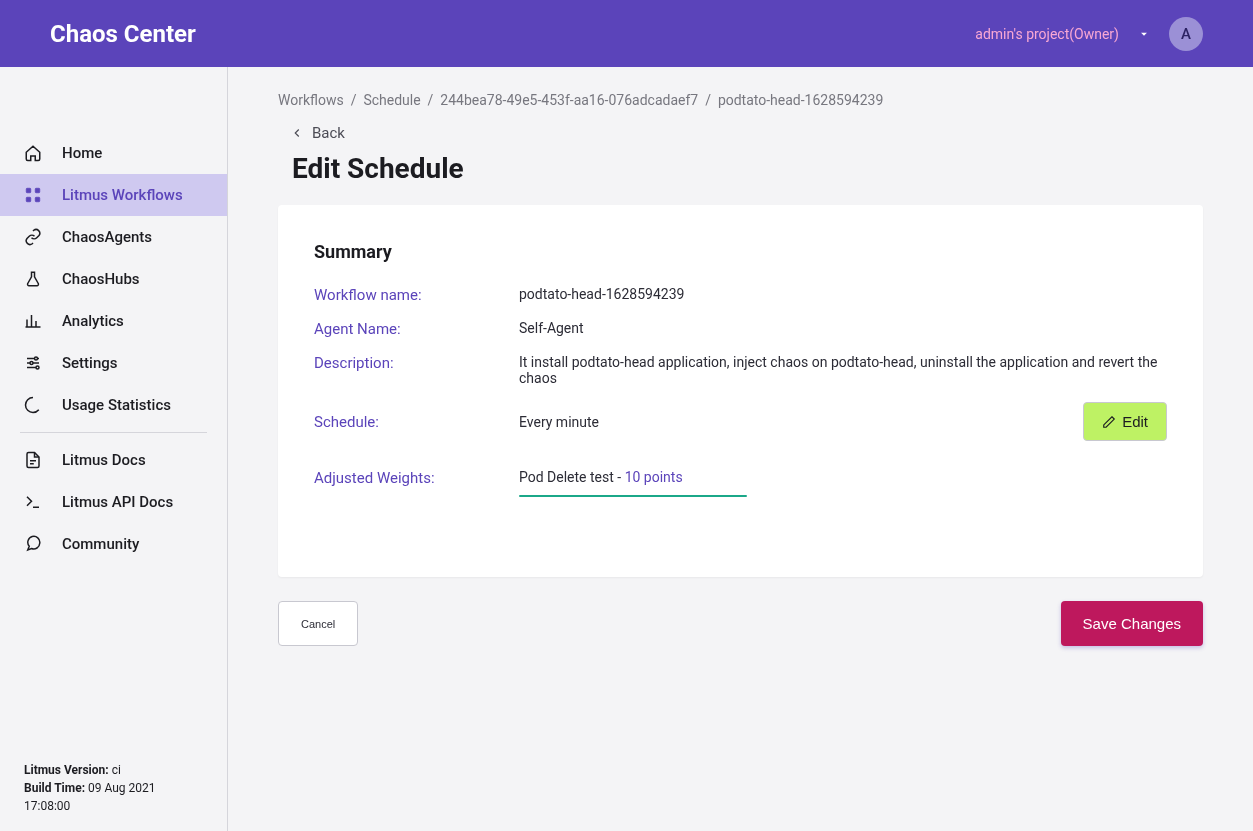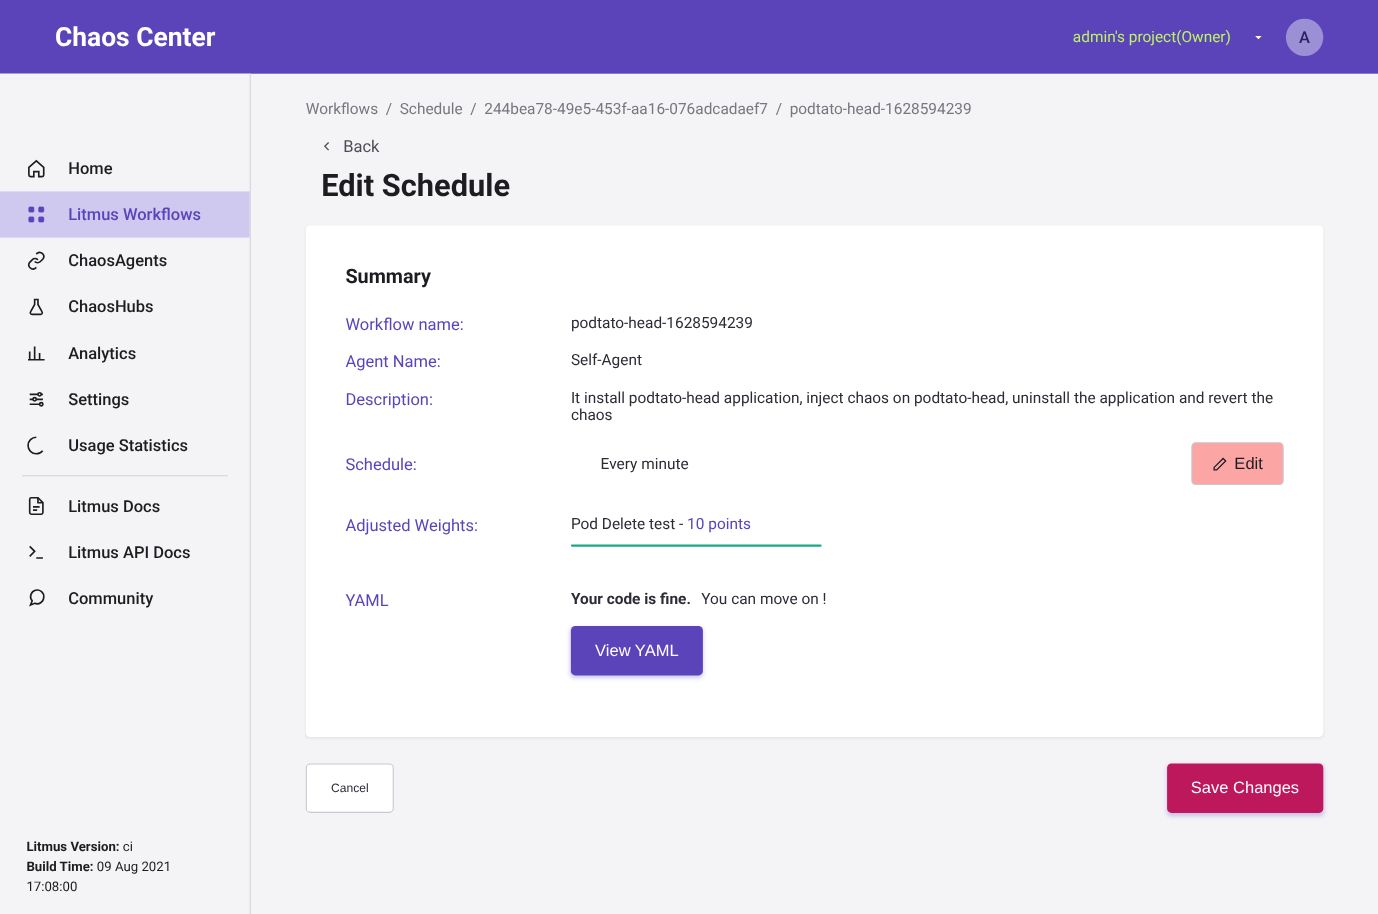--- a/index.html
+++ b/index.html
@@ -13,21 +13,21 @@
   background: #5b44ba;
   height: 67px;
   display: flex;
   align-items: center;
   justify-content: space-between;
   padding: 0 50px;
   color: #fff;
 }
 .header-title { font-size: 24px; font-weight: 700; text-align: center; }
 .header-right { display: flex; align-items: center; gap: 18px; }
-.project-label { font-size: 14px; color: #bef264; }
+.project-label { font-size: 14px; color: #f9a8d4; }
 .chevron-down-icon { width: 14px; height: 14px; fill: #fff; cursor: pointer; }
 .avatar {
   width: 34px; height: 34px; border-radius: 50%;
   background: #9b90d6; display: flex; align-items: center; justify-content: center;
   font-size: 15px; color: #2c2263; font-weight: 500;
 }
 .layout { display: flex; }
 .sidebar {
   width: 228px; background: #f4f4f6; min-height: calc(100vh - 67px);
   border-right: 1px solid #d5d5db; display: flex; flex-direction: column;
@@ -65,25 +65,25 @@
 .card h2 { font-size: 18px; font-weight: 700; margin-bottom: 24px; }
 .row { display: flex; align-items: flex-start; margin-bottom: 16px; }
 .label-col { width: 205px; flex-shrink: 0; color: #5b44ba; font-size: 15px; }
 .value-col { flex: 1; color: #2c2c36; font-size: 14px; }
 .points-wrap { display: inline-block; }
 .points-line {
   width: 228px; height: 2px; background: #1ba889; margin-top: 10px; border-radius: 1px;
 }
 .points-accent { color: #5b44ba; }
 .edit-btn {
-  border: 1px solid #c8c8d0; background: #fca5a5; border-radius: 4px;
+  border: 1px solid #c8c8d0; background: #bef264; border-radius: 4px;
   padding: 10px 18px; font-size: 15px; cursor: pointer; display: flex; gap: 6px; align-items: center;
   color: #1c1c21;
 }
-.schedule-row { display: flex; align-items: center; gap: 27px; }
+.schedule-row { display: flex; align-items: center; }
 .schedule-row .spacer { flex: 1; }
 .yaml-status .bold { font-weight: 700; margin-right: 6px; }
 .view-yaml-btn {
   background: #5b44ba; color: #fff; border: none; border-radius: 4px;
   padding: 14px 22px; font-size: 15px; font-weight: 500; margin-top: 16px; cursor: pointer;
   box-shadow: 0 2px 4px rgba(91,68,186,0.3);
 }
 .footer-btns { display: flex; justify-content: space-between; margin-top: 24px; }
 .cancel-btn {
   background: #fff; border: 1px solid #c8c8d0; border-radius: 4px;
@@ -267,30 +267,20 @@
       <div class="row" style="margin-bottom:40px;">
         <div class="label-col">Adjusted Weights:</div>
         <div class="value-col">
           <div class="points-wrap">
             <span>Pod Delete test - </span><span class="points-accent">10 points</span>
             <div class="points-line"></div>
           </div>
         </div>
       </div>
 
-      <div class="row">
-        <div class="label-col">YAML</div>
-        <div class="value-col yaml-status">
-          <div>
-            <span class="bold">Your code is fine.</span>
-            <span>You can move on !</span>
-          </div>
-          <button class="view-yaml-btn">View YAML</button>
-        </div>
-      </div>
     </div>
 
     <div class="footer-btns">
       <button class="cancel-btn">Cancel</button>
       <button class="save-btn">Save Changes</button>
     </div>
   </div>
 </div>
 
 </body></html>

